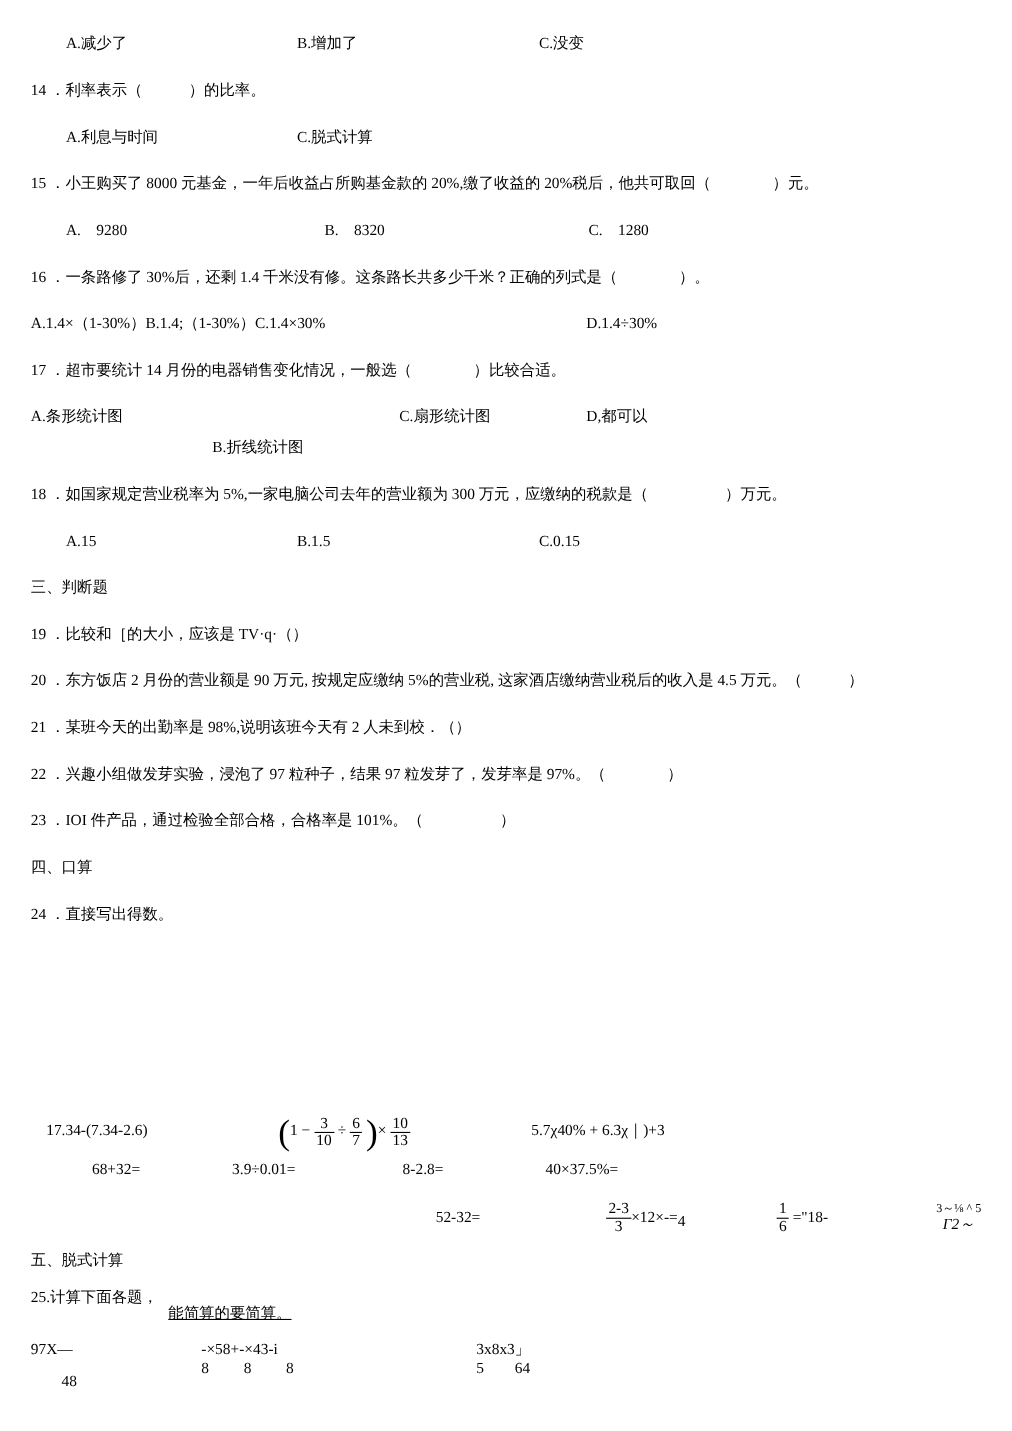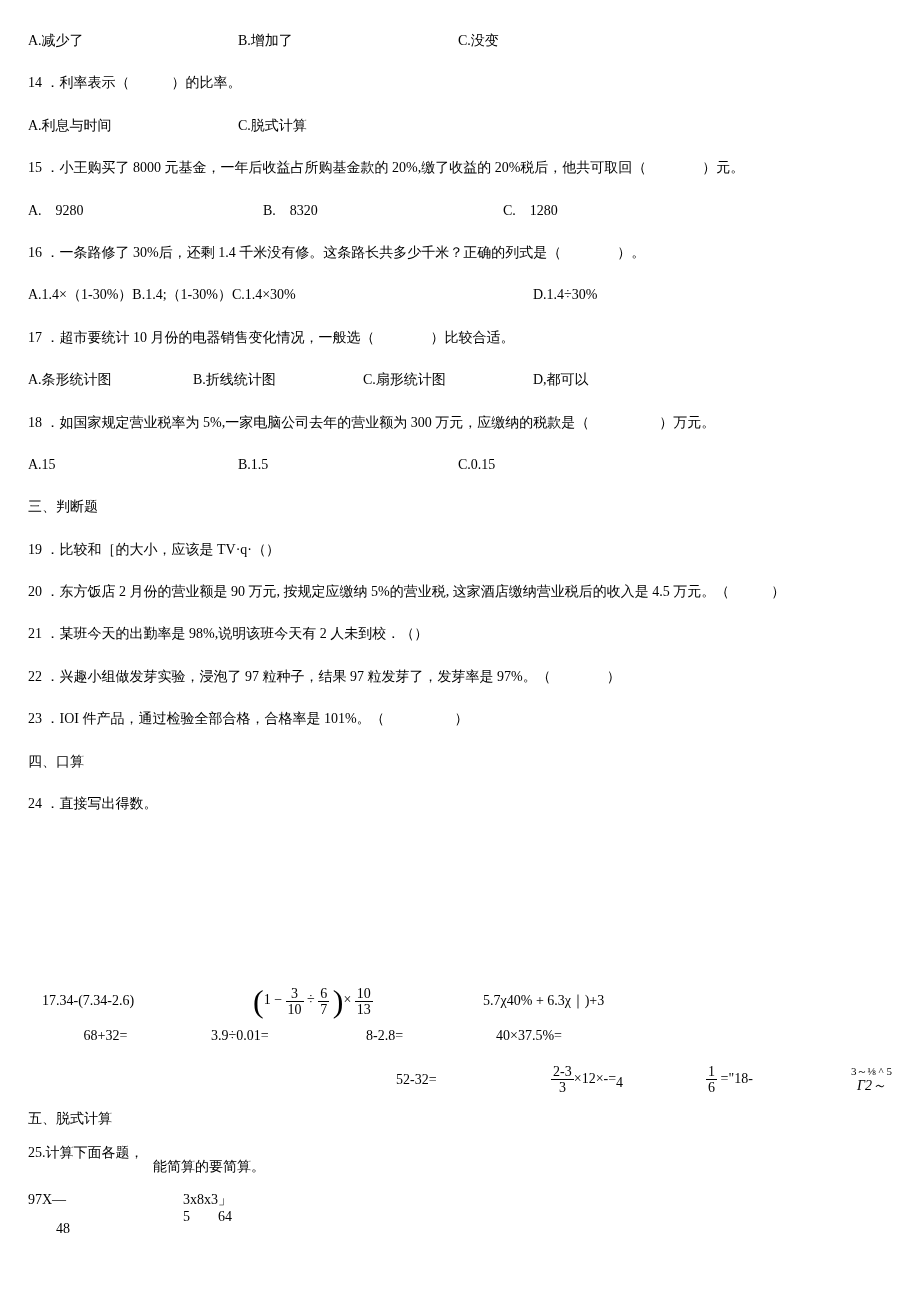--- a/index.html
+++ b/index.html
@@ -13,21 +13,21 @@
       line-height: 1.6;
       color: #000;
       background: #fff;
       padding: 30px 28px;
       width: 920px;
     }
     .options-row {
       display: flex;
       margin-bottom: 20px;
     }
-    .opt-a { width: 210px; }
+    .opt-a { width: 210px; margin-left: 32px; }
     .opt-b { width: 220px; }
     .opt-c { width: 200px; }
     .q-line {
       margin-bottom: 20px;
     }
     .section-header {
       margin-bottom: 20px;
     }
     .formula-row {
       display: flex;
@@ -103,25 +103,25 @@
   <span>16</span>
   <span>．一条路修了 30%后，还剩 1.4 千米没有修。这条路长共多少千米？正确的列式是（　　　　）。</span>
 </div>
 <div class="options-row">
   <span style="width:505px;">A.1.4×（1-30%）B.1.4;（1-30%）C.1.4×30%</span>
   <span>D.1.4÷30%</span>
 </div>
 
 <div class="q-line">
   <span>17</span>
-  <span>．超市要统计 10 月份的电器销售变化情况，一般选（　　　　）比较合适。</span>
+  <span>．超市要统计 14 月份的电器销售变化情况，一般选（　　　　）比较合适。</span>
 </div>
 <div class="options-row">
   <span style="width:165px;">A.条形统计图</span>
-  <span style="width:170px;">B.折线统计图</span>
+  <span style="width:170px;margin-top:28px;">B.折线统计图</span>
   <span style="width:170px;">C.扇形统计图</span>
   <span>D,都可以</span>
 </div>
 
 <div class="q-line">
   <span>18</span>
   <span>．如国家规定营业税率为 5%,一家电脑公司去年的营业额为 300 万元，应缴纳的税款是（　　　　　）万元。</span>
 </div>
 <div class="options-row">
   <span class="opt-a">A.15</span>
@@ -198,29 +198,35 @@
     </span>
   </span>
 </div>
 
 <div style="height:8px;"></div>
 
 <div class="section-header" style="margin-bottom:12px;">五、脱式计算</div>
 
 <div class="q-line" style="margin-bottom:14px;">
   <span>25.</span><span>计算下面各题，</span>
-  <span style="display:inline-block; vertical-align:-14px; margin-left:6px;">能简算的要简算。</span>
+  <span style="display:inline-block; vertical-align:-14px; margin-left:6px;text-decoration:underline;">能简算的要简算。</span>
 </div>
 
 <div class="sub-row">
   <span style="width:155px;">
     <span class="stack" style="text-align:left;">
       <span class="stack-line">97X—</span>
       <span class="stack-line" style="padding-left:28px;margin-top:12px;">48</span>
     </span>
   </span>
+  <span style="width:250px;">
+    <span class="stack" style="text-align:left;">
+      <span class="stack-line">-×58+-×43-i</span>
+      <span class="stack-line">8　　 8　　 8</span>
+    </span>
+  </span>
   <span>
     <span class="stack" style="text-align:left;">
       <span class="stack-line">3x8x3」</span>
       <span class="stack-line">5　　64</span>
     </span>
   </span>
 </div>
 
 </body></html>

